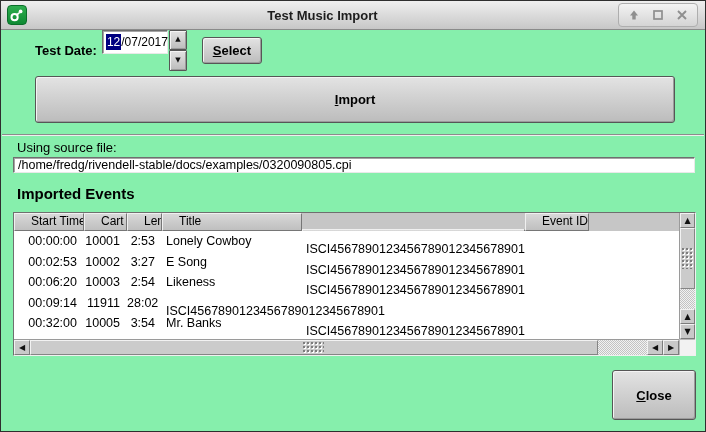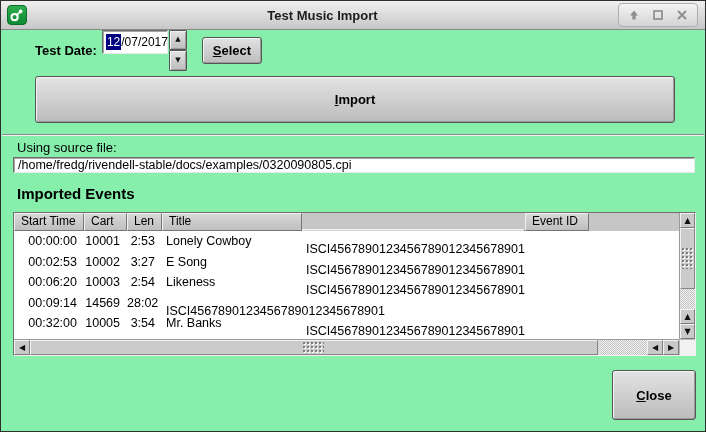--- a/index.html
+++ b/index.html
@@ -71,21 +71,21 @@
     position:absolute;top:211px;left:12px;width:683px;height:144px;box-sizing:border-box;
     border:1px solid;border-color:#6f6f6f #f0f0f0 #f0f0f0 #6f6f6f;
     background:#fff;display:grid;grid-template-columns:1fr 16px;grid-template-rows:1fr 16px;
   }
   .table-main{grid-column:1;grid-row:1;display:flex;flex-direction:column;overflow:hidden;}
   .thead{display:flex;height:18px;flex:0 0 18px;background:#c6c6c6;}
   .th{
     box-sizing:border-box;height:18px;line-height:15px;font-size:12px;color:#000;
     background:linear-gradient(#d8d8d8,#bfbfbf);
     border:1px solid;border-color:#f0f0f0 #767676 #767676 #f0f0f0;
-    padding-left:6px;white-space:nowrap;overflow:hidden;
+    padding-left:16px;white-space:nowrap;overflow:hidden;
   }
   .tbody{flex:1;background:#fff;overflow:hidden;}
   .tr{display:flex;height:20.5px;align-items:center;}
   .td{box-sizing:border-box;font-size:12.5px;color:#000;white-space:nowrap;overflow:hidden;}
   .col0{width:70px;flex:0 0 70px;}
   .col1{width:43px;flex:0 0 43px;}
   .col2{width:35px;flex:0 0 35px;}
   .col3{width:140px;flex:0 0 140px;}
   .col4{width:223px;flex:0 0 223px;margin-top:16px;}
   .col5{width:64px;flex:0 0 64px;}
@@ -228,21 +228,21 @@
             <div class="td col0">00:06:20</div>
             <div class="td col1">10003</div>
             <div class="td col2">2:54</div>
             <div class="td col3">Likeness</div>
             <div class="td col4">ISCI4567890123456789012345678901</div>
             <div class="td col5"></div>
             <div class="td col6"></div>
           </div>
           <div class="tr">
             <div class="td col0">00:09:14</div>
-            <div class="td col1">14569</div>
+            <div class="td col1">11911</div>
             <div class="td col2">28:02</div>
             <div class="td col4">ISCI4567890123456789012345678901</div>
             <div class="td col5"></div>
             <div class="td col6"></div>
           </div>
           <div class="tr">
             <div class="td col0">00:32:00</div>
             <div class="td col1">10005</div>
             <div class="td col2">3:54</div>
             <div class="td col3">Mr. Banks</div>

